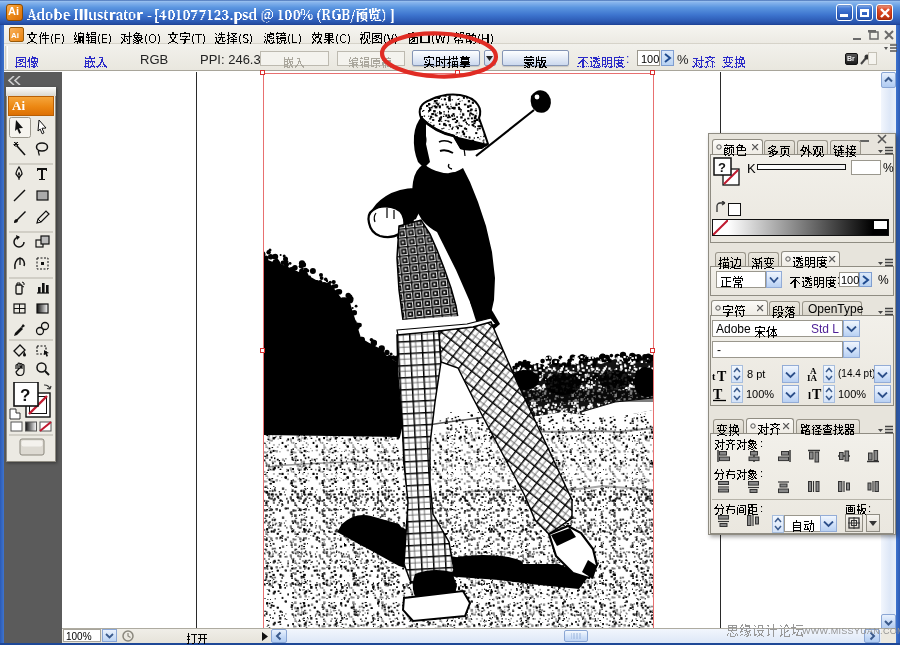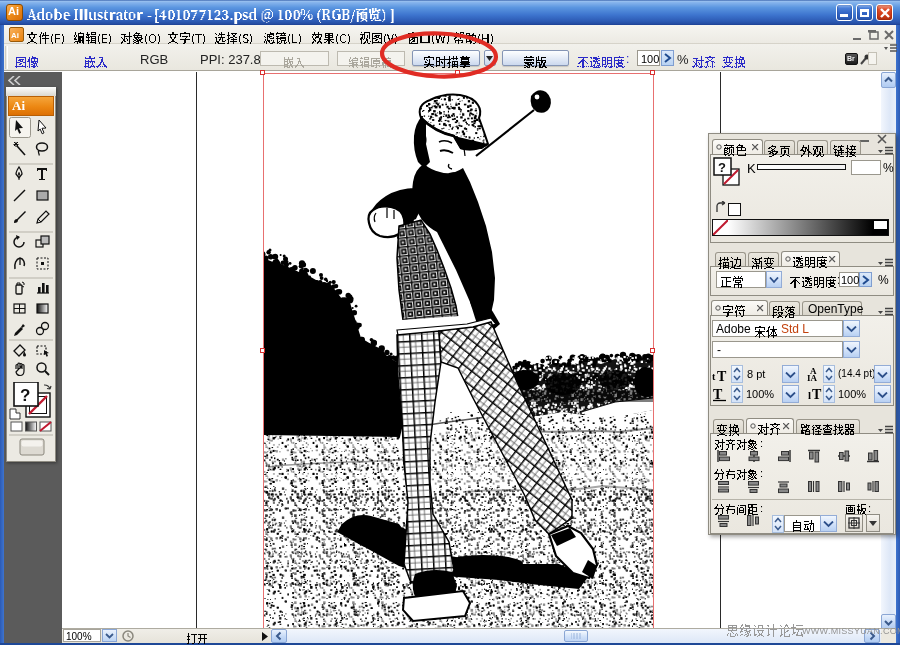--- a/index.html
+++ b/index.html
@@ -65,21 +65,21 @@
 <div style="position:absolute;left:5px;top:46px;width:3px;height:23px;border-left:1px solid #cfccc2;border-right:1px solid #fff"></div>
 <svg style="position:absolute;left:15px;top:53px;overflow:visible" width="28" height="23">
     <path d="M17 3h1v1h-1zM1 4h10v1h-10zM14 4h1v1h-1zM17 4h4v1h-4zM1 5h1v1h-1zM10 5h1v1h-1zM14 5h1v1h-1zM16 5h7v1h-7zM1 6h1v1h-1zM4 6h5v1h-5zM10 6h1v1h-1zM13 6h2v1h-2zM16 6h1v1h-1zM19 6h1v1h-1zM22 6h1v1h-1zM1 7h1v1h-1zM3 7h3v1h-3zM7 7h1v1h-1zM10 7h1v1h-1zM13 7h2v1h-2zM16 7h1v1h-1zM19 7h1v1h-1zM22 7h1v1h-1zM1 8h1v1h-1zM5 8h3v1h-3zM10 8h1v1h-1zM12 8h3v1h-3zM16 8h7v1h-7zM1 9h4v1h-4zM8 9h3v1h-3zM14 9h1v1h-1zM16 9h3v1h-3zM20 9h1v1h-1zM22 9h1v1h-1zM1 10h1v1h-1zM5 10h2v1h-2zM10 10h1v1h-1zM14 10h1v1h-1zM18 10h4v1h-4zM1 11h1v1h-1zM4 11h2v1h-2zM10 11h1v1h-1zM14 11h1v1h-1zM16 11h2v1h-2zM19 11h1v1h-1zM21 11h1v1h-1zM1 12h1v1h-1zM7 12h1v1h-1zM10 12h1v1h-1zM14 12h1v1h-1zM18 12h2v1h-2zM21 12h1v1h-1zM1 13h10v1h-10zM14 13h1v1h-1zM16 13h2v1h-2zM19 13h1v1h-1zM22 13h1v1h-1zM1 14h1v1h-1zM10 14h1v1h-1zM14 14h1v1h-1zM18 14h2v1h-2z" fill="#2a2ac8"></path>
   </svg>
 <div style="position:absolute;left:15px;top:66px;width:23px;height:1px;border-bottom:1px dotted #2a2ac8"></div>
 <svg style="position:absolute;left:84px;top:53px;overflow:visible" width="28" height="23">
     <path d="M5 3h2v1h-2zM1 4h1v1h-1zM5 4h2v1h-2zM10 4h1v1h-1zM15 4h4v1h-4zM1 5h10v1h-10zM18 5h1v1h-1zM7 6h1v1h-1zM17 6h2v1h-2zM1 7h1v1h-1zM4 7h1v1h-1zM7 7h1v1h-1zM17 7h2v1h-2zM1 8h10v1h-10zM17 8h2v1h-2zM1 9h1v1h-1zM4 9h1v1h-1zM6 9h1v1h-1zM8 9h1v1h-1zM10 9h1v1h-1zM16 9h2v1h-2zM19 9h1v1h-1zM1 10h4v1h-4zM8 10h1v1h-1zM16 10h1v1h-1zM19 10h1v1h-1zM1 11h1v1h-1zM4 11h1v1h-1zM8 11h1v1h-1zM15 11h2v1h-2zM19 11h2v1h-2zM1 12h1v1h-1zM4 12h1v1h-1zM7 12h1v1h-1zM9 12h1v1h-1zM14 12h2v1h-2zM20 12h2v1h-2zM1 13h4v1h-4zM7 13h1v1h-1zM9 13h2v1h-2zM13 13h2v1h-2zM21 13h2v1h-2zM1 14h1v1h-1zM4 14h3v1h-3zM10 14h1v1h-1zM13 14h1v1h-1zM22 14h1v1h-1z" fill="#2a2ac8"></path>
   </svg>
 <div style="position:absolute;left:84px;top:66px;width:23px;height:1px;border-bottom:1px dotted #2a2ac8"></div>
 <div style="position:absolute;left:140px;top:52px;font:13px 'Liberation Sans',sans-serif;color:#222">RGB</div>
-<div style="position:absolute;left:200px;top:52px;font:13px 'Liberation Sans',sans-serif;color:#222">PPI: 237.8</div>
+<div style="position:absolute;left:200px;top:52px;font:13px 'Liberation Sans',sans-serif;color:#222">PPI: 246.3</div>
 <div style="position:absolute;left:260px;top:51px;width:69px;height:15px;background:#f4f3ee;border:1px solid #bdbab0"></div>
 <svg style="position:absolute;left:283px;top:54px;overflow:visible" width="26" height="21">
     <path d="M1 3h1v1h-1zM5 3h1v1h-1zM9 3h1v1h-1zM1 4h1v1h-1zM5 4h1v1h-1zM9 4h1v1h-1zM14 4h3v1h-3zM1 5h9v1h-9zM16 5h1v1h-1zM1 6h1v1h-1zM4 6h1v1h-1zM6 6h1v1h-1zM16 6h1v1h-1zM1 7h4v1h-4zM6 7h4v1h-4zM15 7h3v1h-3zM1 8h1v1h-1zM4 8h1v1h-1zM6 8h2v1h-2zM9 8h1v1h-1zM15 8h1v1h-1zM17 8h1v1h-1zM1 9h1v1h-1zM4 9h2v1h-2zM7 9h1v1h-1zM9 9h1v1h-1zM15 9h1v1h-1zM17 9h1v1h-1zM1 10h4v1h-4zM7 10h2v1h-2zM14 10h1v1h-1zM18 10h1v1h-1zM1 11h1v1h-1zM4 11h1v1h-1zM7 11h2v1h-2zM13 11h2v1h-2zM18 11h2v1h-2zM1 12h4v1h-4zM6 12h1v1h-1zM8 12h2v1h-2zM12 12h2v1h-2zM19 12h2v1h-2zM1 13h1v1h-1zM4 13h3v1h-3zM9 13h1v1h-1zM12 13h1v1h-1zM20 13h1v1h-1z" fill="#aaa79d"></path>
   </svg>
 <div style="position:absolute;left:337px;top:51px;width:68px;height:15px;background:#f4f3ee;border:1px solid #bdbab0"></div>
 <svg style="position:absolute;left:348px;top:54px;overflow:visible" width="48" height="21">
     <path d="M2 3h1v1h-1zM7 3h1v1h-1zM13 3h1v1h-1zM16 3h5v1h-5zM36 3h1v1h-1zM40 3h1v1h-1zM2 4h1v1h-1zM5 4h5v1h-5zM12 4h3v1h-3zM16 4h1v1h-1zM20 4h1v1h-1zM23 4h9v1h-9zM34 4h2v1h-2zM37 4h6v1h-6zM1 5h1v1h-1zM4 5h1v1h-1zM9 5h1v1h-1zM16 5h5v1h-5zM23 5h1v1h-1zM28 5h1v1h-1zM35 5h1v1h-1zM1 6h1v1h-1zM3 6h7v1h-7zM12 6h1v1h-1zM23 6h1v1h-1zM25 6h7v1h-7zM34 6h3v1h-3zM38 6h5v1h-5zM1 7h2v1h-2zM4 7h1v1h-1zM12 7h1v1h-1zM14 7h1v1h-1zM16 7h5v1h-5zM23 7h1v1h-1zM25 7h7v1h-7zM35 7h1v1h-1zM38 7h5v1h-5zM4 8h6v1h-6zM12 8h3v1h-3zM16 8h5v1h-5zM23 8h1v1h-1zM25 8h1v1h-1zM31 8h1v1h-1zM34 8h3v1h-3zM1 9h5v1h-5zM8 9h1v1h-1zM14 9h1v1h-1zM16 9h1v1h-1zM20 9h1v1h-1zM23 9h1v1h-1zM25 9h7v1h-7zM34 9h9v1h-9zM4 10h6v1h-6zM13 10h2v1h-2zM16 10h5v1h-5zM23 10h1v1h-1zM28 10h1v1h-1zM34 10h2v1h-2zM37 10h1v1h-1zM39 10h2v1h-2zM2 11h4v1h-4zM8 11h1v1h-1zM12 11h3v1h-3zM16 11h1v1h-1zM20 11h1v1h-1zM23 11h1v1h-1zM25 11h1v1h-1zM28 11h1v1h-1zM30 11h1v1h-1zM35 11h1v1h-1zM37 11h1v1h-1zM39 11h1v1h-1zM41 11h1v1h-1zM1 12h1v1h-1zM4 12h2v1h-2zM8 12h1v1h-1zM14 12h1v1h-1zM16 12h5v1h-5zM23 12h3v1h-3zM28 12h1v1h-1zM31 12h1v1h-1zM35 12h1v1h-1zM37 12h1v1h-1zM39 12h3v1h-3zM5 13h1v1h-1zM9 13h1v1h-1zM14 13h1v1h-1zM20 13h1v1h-1zM27 13h2v1h-2zM35 13h1v1h-1zM37 13h1v1h-1zM42 13h1v1h-1z" fill="#aaa79d"></path>
   </svg>
 <div style="position:absolute;left:412px;top:50px;width:68px;height:16px;background:linear-gradient(#fdfeff,#e8eef8 45%,#ccd9ee);border:1px solid #8595b5;border-radius:2px;box-shadow:0 1px 1px rgba(0,0,0,.15)"></div>
 <svg style="position:absolute;left:423px;top:53px;overflow:visible" width="52" height="23">
@@ -1526,21 +1526,21 @@
 <div style="position:absolute;left:808px;top:302px;font:12px 'Liberation Sans',sans-serif;color:#000">OpenType</div>
 <svg style="position:absolute;left:878px;top:307px" width="16" height="12">
     <path d="M0 4h5l-2.5 3z" fill="#444"></path>
     <path d="M7 1.5h8M7 4.5h8M7 7.5h8" stroke="#444" stroke-width="1.3"></path>
   </svg>
 <div style="position:absolute;left:712px;top:320px;width:131px;height:17px;background:#fff;border:1px solid #9a978d"></div>
 <div style="position:absolute;left:716px;top:322px;font:12px 'Liberation Sans',sans-serif;color:#000">Adobe</div>
 <svg style="position:absolute;left:754px;top:323px;overflow:visible" width="28" height="23">
     <path d="M5 3h2v1h-2zM15 3h1v1h-1zM19 3h1v1h-1zM1 4h10v1h-10zM14 4h2v1h-2zM19 4h1v1h-1zM1 5h1v1h-1zM10 5h1v1h-1zM14 5h1v1h-1zM19 5h1v1h-1zM1 6h1v1h-1zM5 6h1v1h-1zM10 6h1v1h-1zM14 6h1v1h-1zM16 6h7v1h-7zM5 7h1v1h-1zM13 7h2v1h-2zM18 7h3v1h-3zM1 8h10v1h-10zM12 8h3v1h-3zM18 8h3v1h-3zM4 9h4v1h-4zM14 9h1v1h-1zM17 9h1v1h-1zM19 9h1v1h-1zM21 9h1v1h-1zM4 10h4v1h-4zM14 10h1v1h-1zM17 10h1v1h-1zM19 10h1v1h-1zM21 10h1v1h-1zM3 11h1v1h-1zM5 11h1v1h-1zM8 11h1v1h-1zM14 11h1v1h-1zM16 11h1v1h-1zM19 11h1v1h-1zM22 11h1v1h-1zM2 12h1v1h-1zM5 12h1v1h-1zM9 12h1v1h-1zM14 12h2v1h-2zM17 12h6v1h-6zM1 13h1v1h-1zM5 13h1v1h-1zM10 13h1v1h-1zM14 13h1v1h-1zM19 13h1v1h-1zM5 14h1v1h-1zM14 14h1v1h-1zM19 14h1v1h-1z" fill="#000"></path>
   </svg>
-<div style="position:absolute;left:781px;top:322px;font:12px 'Liberation Sans',sans-serif;color:#c2410c">Std L</div>
+<div style="position:absolute;left:811px;top:322px;font:12px 'Liberation Sans',sans-serif;color:#4c1d95">Std L</div>
 <div style="position:absolute;left:843px;top:320px;width:17px;height:17px;background:linear-gradient(#f0f6fe,#c9dcf7 70%,#b8d0f2);border:1px solid #93acd6"></div>
 <svg style="position:absolute;left:846px;top:326px" width="11" height="7">
     <path d="M1 0.5L5.5 5L10 0.5" stroke="#2c4f8a" stroke-width="1.8" fill="none"></path>
   </svg>
 <div style="position:absolute;left:712px;top:341px;width:131px;height:17px;background:#fff;border:1px solid #9a978d"></div>
 <div style="position:absolute;left:717px;top:343px;font:12px 'Liberation Sans',sans-serif;color:#000">-</div>
 <div style="position:absolute;left:843px;top:341px;width:17px;height:17px;background:linear-gradient(#f0f6fe,#c9dcf7 70%,#b8d0f2);border:1px solid #93acd6"></div>
 <svg style="position:absolute;left:846px;top:347px" width="11" height="7">
     <path d="M1 0.5L5.5 5L10 0.5" stroke="#2c4f8a" stroke-width="1.8" fill="none"></path>
   </svg>

